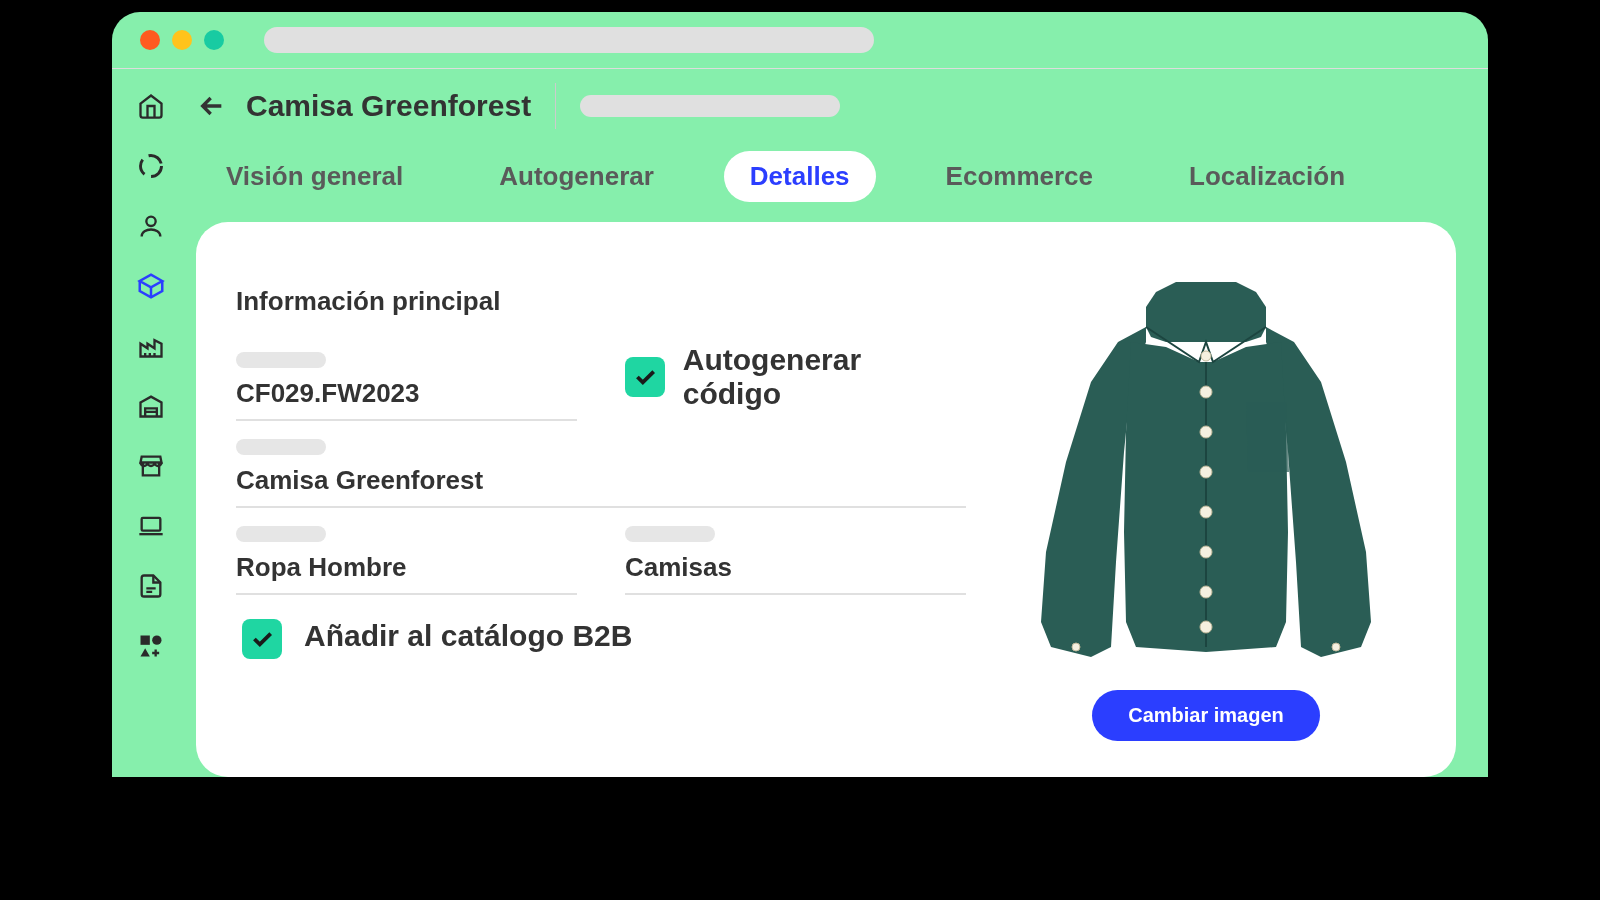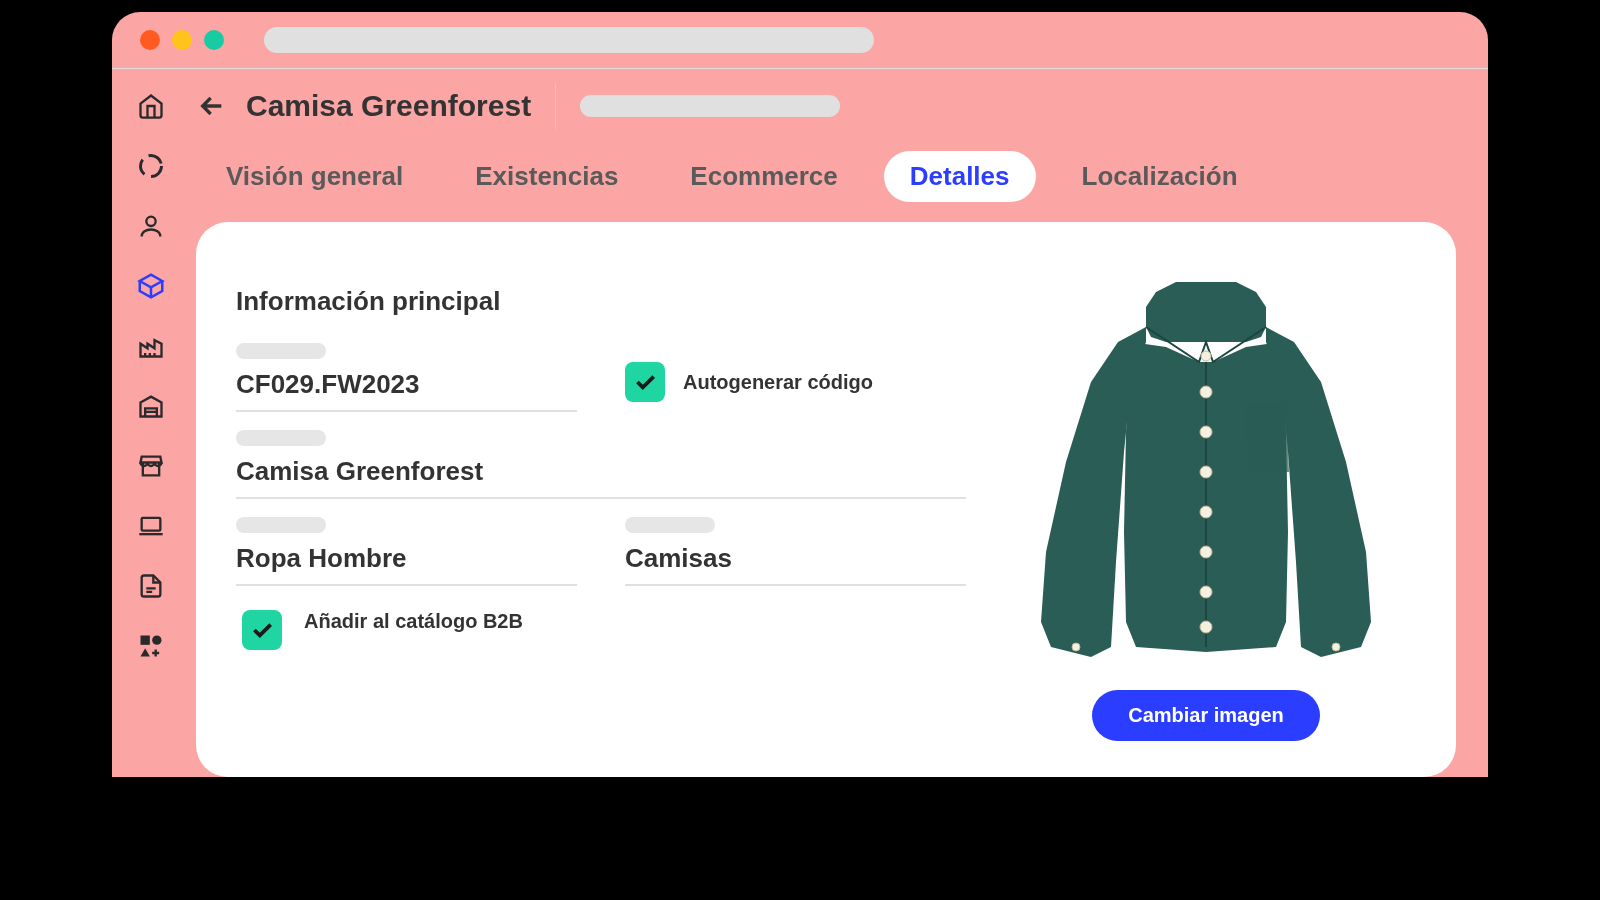--- a/index.html
+++ b/index.html
@@ -7,21 +7,21 @@
       font-family: -apple-system, BlinkMacSystemFont, 'Segoe UI', sans-serif;
       background: #000;
       display: flex;
       align-items: flex-start;
       justify-content: center;
       width: 1600px;
       height: 900px;
     }
     .window {
       width: 1376px;
-      background: #fca5a5;
+      background: #86efac;
       border-radius: 28px 28px 0 0;
       margin-top: 12px;
       overflow: hidden;
     }
     .titlebar {
       height: 56px;
       display: flex;
       align-items: center;
       padding: 0 28px;
       gap: 12px;
@@ -49,42 +49,42 @@
       gap: 30px;
     }
     .sb-icon { width: 30px; height: 30px; color: #2a2a2a; cursor: pointer; display: flex; align-items: center; justify-content: center; }
     .sb-icon.active { color: #2b3eff; }
     .main { flex: 1; padding: 14px 32px 0 6px; }
     .header-row { display: flex; align-items: center; gap: 18px; margin-bottom: 8px; }
     .back-btn { cursor: pointer; display: flex; align-items: center; }
     .page-title { font-size: 30px; font-weight: 700; color: #333; }
     .vline { width: 1px; height: 46px; background: #ccc; margin: 0 6px; }
     .title-placeholder { width: 260px; height: 22px; background: #e0e0e0; border-radius: 11px; }
-    .tabs { display: flex; gap: 20px; padding: 14px 0 20px 4px; align-items: center; }
+    .tabs { display: flex; gap: 44px; padding: 14px 0 20px 4px; align-items: center; }
     .tab { font-size: 26px; font-weight: 600; color: #5a5a5a; cursor: pointer; padding: 10px 26px; border-radius: 26px; }
     .tab.active { background: #fff; color: #2b3eff; }
     .card {
       background: #fff;
       border-radius: 32px;
       padding: 30px 40px 36px 40px;
       display: flex;
       gap: 30px;
     }
     .form-area { flex: 1; margin-top: 34px; }
     .section-title { font-size: 26px; font-weight: 700; color: #333; margin-bottom: 26px; }
     .row { display: flex; gap: 48px; margin-bottom: 18px; align-items: flex-end; }
     .field { flex: 1; min-width: 0; }
     .field-label-ph { width: 90px; height: 16px; background: #e6e6e6; border-radius: 8px; margin-bottom: 10px; }
     .field-value { font-size: 26px; font-weight: 700; color: #333; padding-bottom: 10px; border-bottom: 2px solid #e0e0e0; }
     .row1-right { flex: 1; display: flex; align-items: center; gap: 18px; padding-bottom: 10px; }
     .checkbox {
       width: 40px; height: 40px; background: #1fd6a2; border-radius: 8px;
       display: flex; align-items: center; justify-content: center; cursor: pointer;
     }
-    .check-label { font-size: 20px; font-weight: 600; color: #333; }
+    .check-label { font-size: 30px; font-weight: 600; color: #333; }
     .b2b-row { display: flex; align-items: flex-start; gap: 22px; margin-top: 24px; padding-left: 6px; }
     .image-area { width: 420px; display: flex; flex-direction: column; align-items: center; gap: 18px; }
     .product-image { width: 420px; height: 420px; display: flex; align-items: center; justify-content: center; }
     .change-btn {
       background: #2b3eff; color: #fff; font-size: 20px; font-weight: 600;
       padding: 14px 36px; border-radius: 30px; border: none; cursor: pointer;
     }
   </style>
 </head>
 <body>
@@ -171,23 +171,23 @@
               <path d="M19 12H5M11 6l-6 6 6 6"></path>
             </svg>
         </div>
         <div class="page-title">Camisa Greenforest</div>
         <div class="vline"></div>
         <div class="title-placeholder"></div>
       </div>
 
       <div class="tabs">
         <div class="tab">Visión general</div>
-        <div class="tab">Existencias</div>
+        <div class="tab">Autogenerar</div>
+        <div class="tab active">Detalles</div>
         <div class="tab">Ecommerce</div>
-        <div class="tab active">Detalles</div>
         <div class="tab">Localización</div>
       </div>
 
       <div class="card">
         <div class="form-area">
           <div class="section-title">Información principal</div>
 
           <div class="row">
             <div class="field">
               <div class="field-label-ph"></div>

